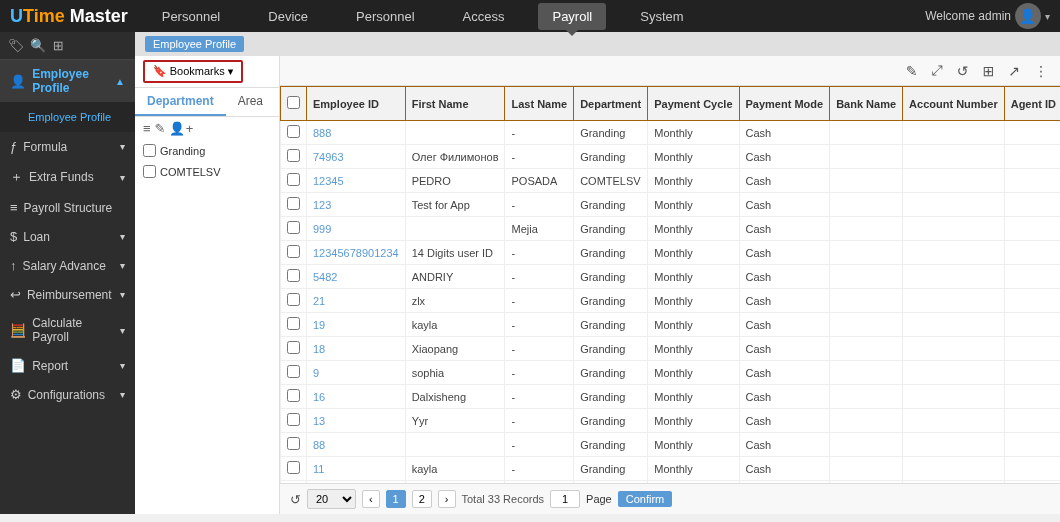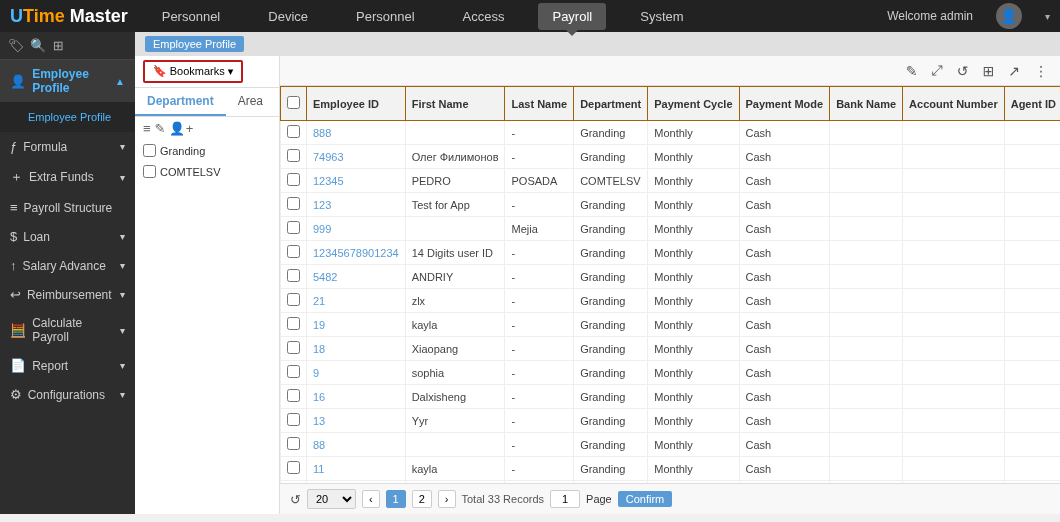--- a/index.html
+++ b/index.html
@@ -48,21 +48,21 @@
       transform: translateX(-50%);
       border-left: 6px solid transparent;
       border-right: 6px solid transparent;
       border-top: 6px solid #555;
     }
     .nav-right {
       color: #ccc;
       font-size: 12px;
       display: flex;
       align-items: center;
-      gap: 23px;
+      gap: 4px;
     }
     .avatar-icon {
       width: 26px; height: 26px;
       border-radius: 50%;
       background: #666;
       display: flex; align-items: center; justify-content: center;
       color: #fff; font-size: 14px;
     }
 
     

